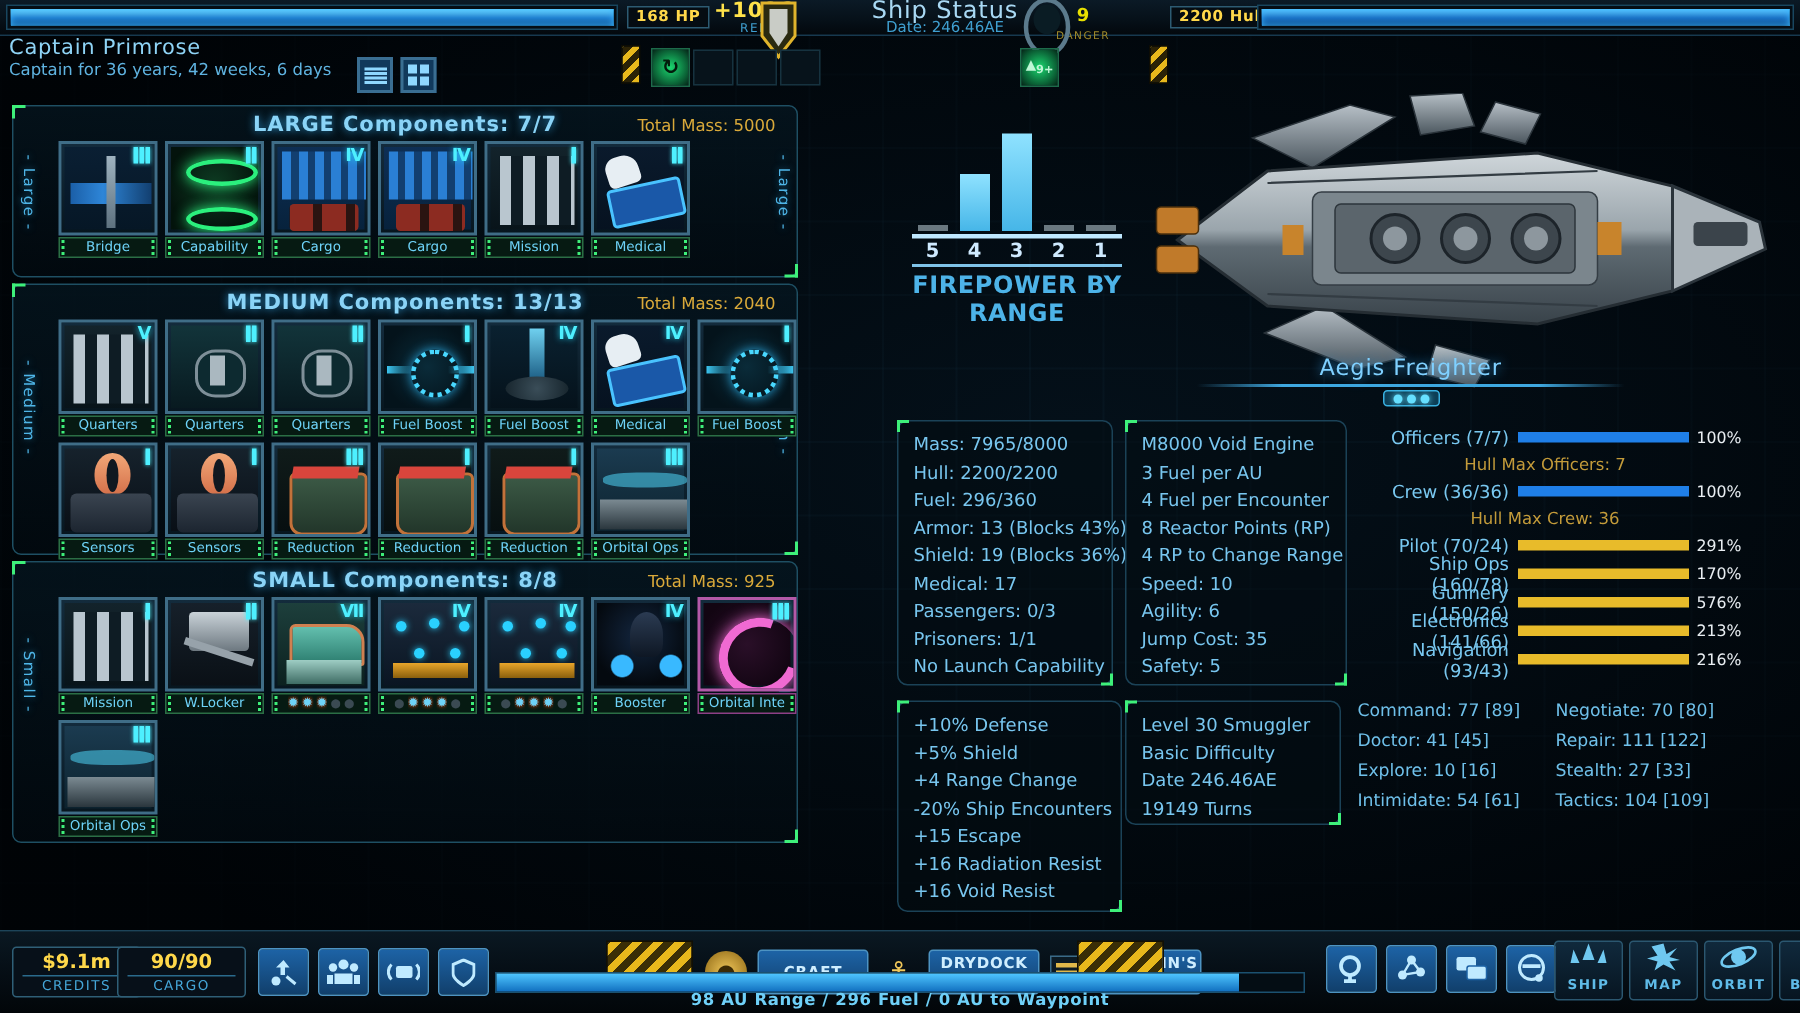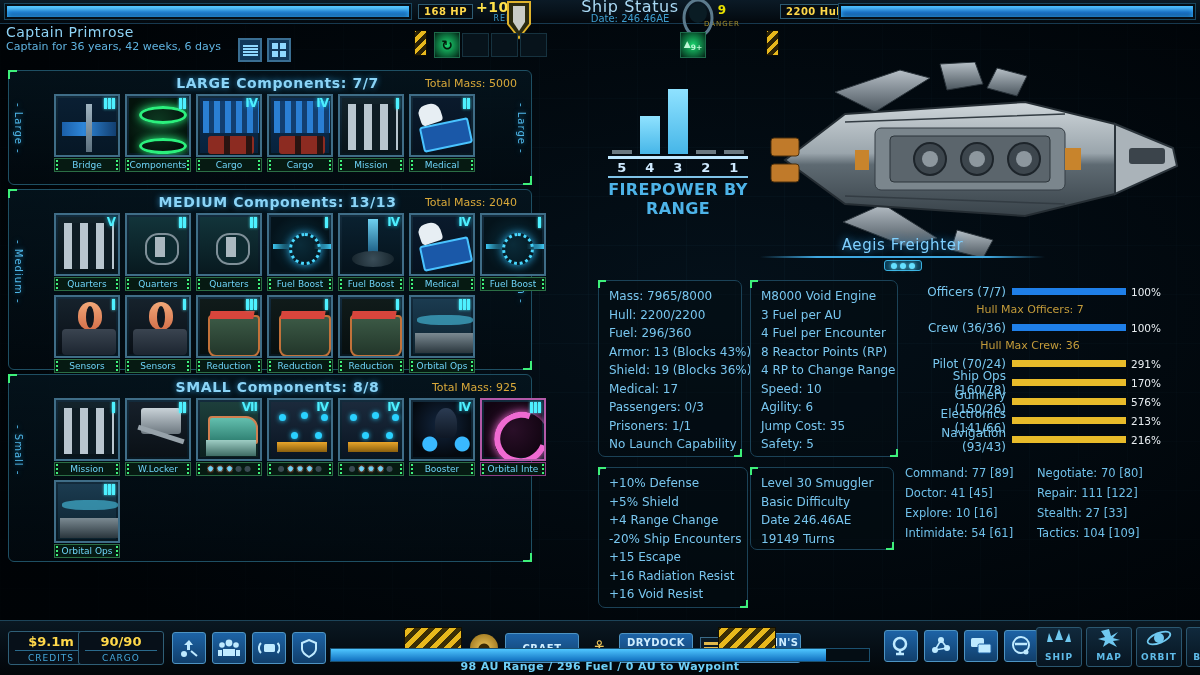--- a/index.html
+++ b/index.html
@@ -64,21 +64,21 @@
     background:repeating-linear-gradient(-45deg,#e8b81c 0 4px,#2b2206 4px 8px);
     border:1px solid #0d0c04; }
   .greenicon { position:absolute; width:26px; height:26px; border:1px solid #1d6b4a;
     background:radial-gradient(circle,#1bd66f,#0a5c33 70%,#052216);
     display:flex;align-items:center;justify-content:center;color:#031b0c;font-size:14px;font-weight:bold;}
   .gslots { position:absolute; display:flex; gap:2px;}
   .gslot { width:27px; height:24px; background:#07131b; border:1px solid #16323f;}
 
   
   .panel { position:absolute; border:1px solid #1e4f63; border-radius:6px;
-     background:linear-gradient(rgba(5,22,32,.75), rgba(2,10,16,.75));padding-left:15px; }
+     background:linear-gradient(rgba(5,22,32,.75), rgba(2,10,16,.75)); }
   .panel::before, .panel::after { content:""; position:absolute; width:7px; height:7px; }
   .panel::before { left:-1px; top:-1px; border-left:2px solid #3ef07a; border-top:2px solid #3ef07a;}
   .panel::after  { right:-1px; bottom:-1px; border-right:2px solid #3ef07a; border-bottom:2px solid #3ef07a;}
   .p-title { text-align:center; color:#8ad4f7; font-size:14px; font-weight:bold;
      letter-spacing:.6px; padding-top:4px; text-shadow:0 0 6px #2a8dc4;}
   .p-mass { position:absolute; right:14px; top:6px; color:#d9a93a; font-size:11px;}
   .vlabel { position:absolute; color:#4fb6e8; font-size:10px; letter-spacing:1px;
      writing-mode:vertical-rl; text-shadow:0 0 5px #1b6d96;}
   .vlabel.left { left:4px; }
   .vlabel.right { right:4px; }
@@ -167,21 +167,21 @@
   .fp-axis { height:3px; background:#bfe8ff; margin-top:2px;}
   .fp-ticks { display:flex; justify-content:space-between; padding:1px 4px 0;
      color:#cfeaff; font-size:13px; font-weight:bold; letter-spacing:.5px;}
   .fp-ticks span { width:20px; text-align:center; }
   .fp-axis2 { height:2px; background:#7fc3e8; margin-top:1px;}
   .fp-label { text-align:center; color:#4db3e8; font-size:16px; letter-spacing:.4px;
      margin-top:2px; font-weight:bold;}
 
   
   #shipwrap { position:absolute; left:725px; top:62px; width:470px; height:200px; }
-  #shipname { position:absolute; left:760px; top:236px; width:285px; text-align:center;}
+  #shipname { position:absolute; left:798px; top:236px; width:285px; text-align:center;}
   #shipname .nm { color:#7fd0ff; font-size:15px; letter-spacing:.6px; text-shadow:0 0 8px #2d8fd0;}
   #shipname .rule { height:2px; margin-top:2px;
      background:linear-gradient(90deg,transparent,#3fa8e0 20%,#3fa8e0 80%,transparent);}
   #shipname .dots { width:38px; height:11px; margin:2px auto 0; border-radius:3px;
      background:#0d3e56; border:1px solid #39b0e0; display:flex; gap:3px;
      align-items:center; justify-content:center;}
   #shipname .dots i { width:6px;height:6px;border-radius:50%;background:#66e0ff;box-shadow:0 0 4px #66e0ff;}
 
   
   .spanel { position:absolute; border:1px solid #1b4257; border-radius:7px;
@@ -334,21 +334,21 @@
         <div class="tile">
           <div class="art a-hyper"></div>
           <div class="pips">
             <i class="pip"></i>
             <i class="pip"></i>
           </div>
         </div>
         <div class="cap">
           <i class="dots"></i>
           <i class="dots r"></i>
-          <span>Components</span>
+          <span>Capability</span>
         </div>
       </div>
       <div class="slot">
         <div class="tile">
           <div class="art a-cargo"></div>
           <div class="rn">IV</div>
         </div>
         <div class="cap">
           <i class="dots"></i>
           <i class="dots r"></i>

